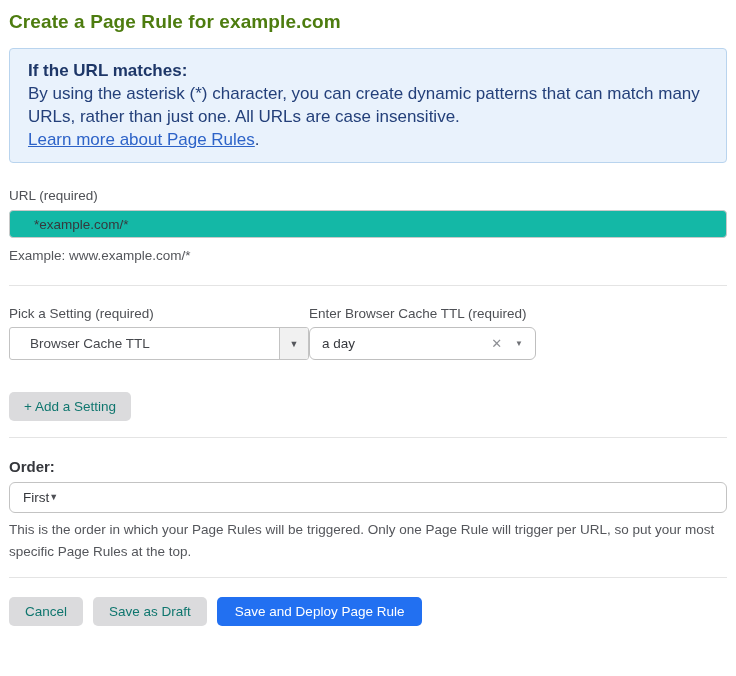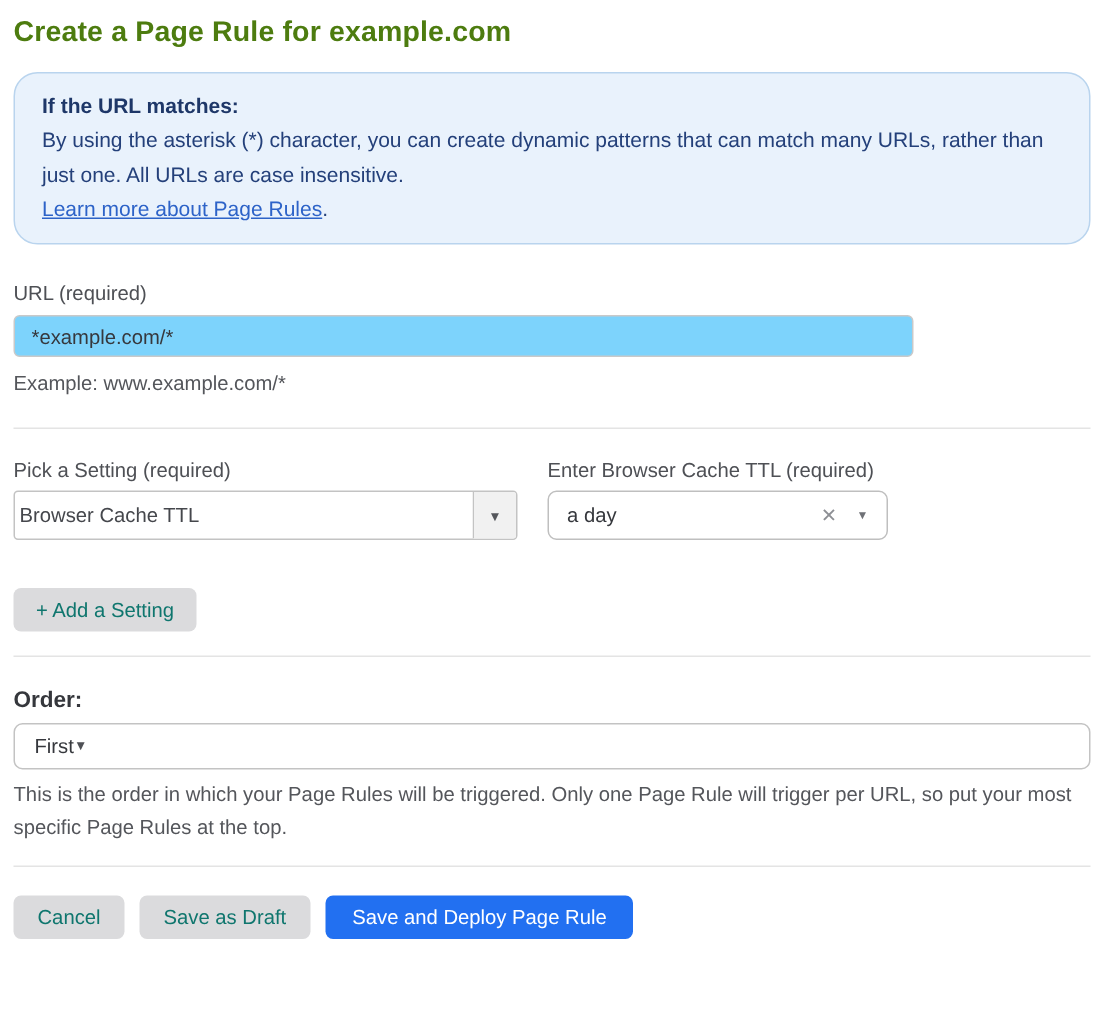--- a/index.html
+++ b/index.html
@@ -14,79 +14,79 @@
 
   h1.page-title {
     font-size: 19px; font-weight: bold; color: #4d7c0f;
     line-height: 23px; letter-spacing: .1px;
   }
 
   .info-box {
     margin-top: 15px;
     background: #e9f2fc;
     border: 1px solid #b9d4ee;
-    border-radius: 16px;
+    border-radius: 4px;
     padding: 10px 18px 11px 18px;
     color: #24407a;
-    font-size: 14px;
+    font-size: 17px;
     line-height: 23px;
   }
   .info-heading { font-weight: bold; color: #1e3768; }
   .info-link { color: #2d63c8; text-decoration: underline; cursor: pointer; }
   .info-link-suffix { color: #24407a; }
 
   .field-label {
     display: block;
     font-size: 13.5px; color: #4e5055;
     margin-top: 25px;
   }
   .text-input {
     display: block;
-    width: 600px; height: 28px;
+    width: 718px; height: 28px;
     margin-top: 7px;
     border: 1px solid #c9c9c9;
     border-radius: 4px;
-    padding: 0 11px;
+    padding: 0 24px;
     font-family: "Liberation Sans", sans-serif;
     font-size: 13.5px; color: #36383d;
-    background: #7dd3fc;
+    background: #14b8a6;
     outline: none;
   }
   .helper-text {
     margin-top: 7px;
     font-size: 13.5px; color: #54565b; line-height: 22px;
   }
 
   hr.divider {
     border: none; border-top: 1px solid #e4e4e4;
     margin-top: 18px;
   }
 
   h2.section-heading {
     margin-top: 20px;
     font-size: 15px; font-weight: bold; color: #35373c;
   }
 
-  .settings-row { display: flex; gap: 20px; margin-top: 0; }
+  .settings-row { display: flex; margin-top: 0; }
   .setting-col .field-label { margin-top: 20px; }
 
   .select-box {
     margin-top: 6px;
     height: 33px;
     border: 1px solid #c3c3c3;
     background: #fff;
     display: flex; align-items: center;
     font-size: 13.5px;
     cursor: pointer;
     position: relative;
   }
   .select-plain {
-    width: 336px;
+    width: 300px;
     border-radius: 3px;
-    padding-left: 3px;
+    padding-left: 20px;
     color: #45474c;
   }
   .select-plain .arrow-cap {
     position: absolute; right: 0; top: 0;
     width: 29px; height: 100%;
     border-left: 1px solid #c3c3c3;
     background: #f1f1f1;
     border-radius: 0 2px 2px 0;
     display: flex; align-items: center; justify-content: center;
     font-size: 9px; color: #55575c;

